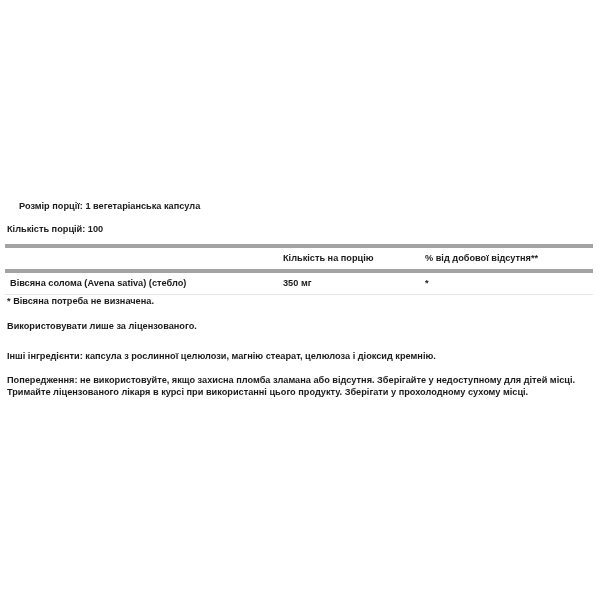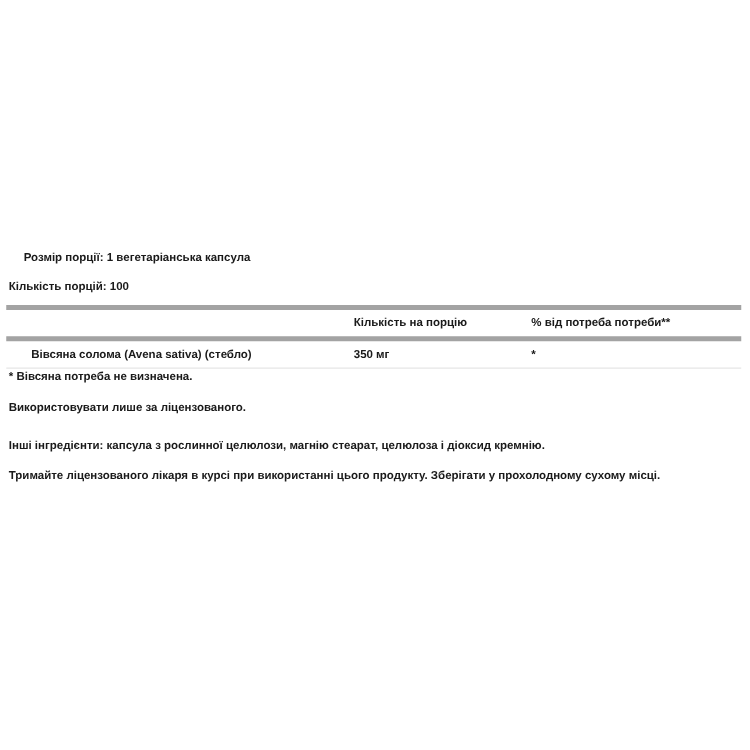--- a/index.html
+++ b/index.html
@@ -38,51 +38,52 @@
       border-top: 4px solid #a3a3a3;
     }
     .row.last {
       border-bottom: 1px solid #e6e6e6;
     }
     .cell {
       position: absolute;
       top: 5px;
       white-space: nowrap;
     }
-    .c1 { left: 20px; text-align: center; }
+    .c1 { left: 5px; text-align: center; }
     .c2 { left: 278px; }
     .c3 { left: 420px; }
 
     .footnote { top: 296px; }
     .usage { top: 320px; line-height: 12px; }
     .other { top: 351px; }
     .warning { top: 374px; line-height: 12px; }
   </style>
 </head>
 <body>
 
 <div class="line serving-size">Розмір порції: 1 вегетаріанська капсула</div>
 <div class="line servings-count">Кількість порцій: 100</div>
 
 <div class="facts-table">
   <div class="row">
     <span class="cell c1"></span>
     <span class="cell c2">Кількість на порцію</span>
-    <span class="cell c3">% від потреба потреби**</span>
+    <span class="cell c3">% від добової відсутня**</span>
   </div>
   <div class="row last">
     <span class="cell c1">Вівсяна солома (Avena sativa) (стебло)</span>
     <span class="cell c2">350 мг</span>
     <span class="cell c3">*</span>
   </div>
 </div>
 
 <div class="line footnote">* Вівсяна потреба не визначена.</div>
 
 <div class="line usage">
   <div>Використовувати лише за ліцензованого.</div>
 </div>
 
 <div class="line other">Інші інгредієнти: капсула з рослинної целюлози, магнію стеарат, целюлоза і діоксид кремнію.</div>
 
 <div class="line warning">
+  <div>Попередження: не використовуйте, якщо захисна пломба зламана або відсутня. Зберігайте у недоступному для дітей місці.</div>
   <div>Тримайте ліцензованого лікаря в курсі при використанні цього продукту. Зберігати у прохолодному сухому місці.</div>
 </div>
 
 </body></html>

